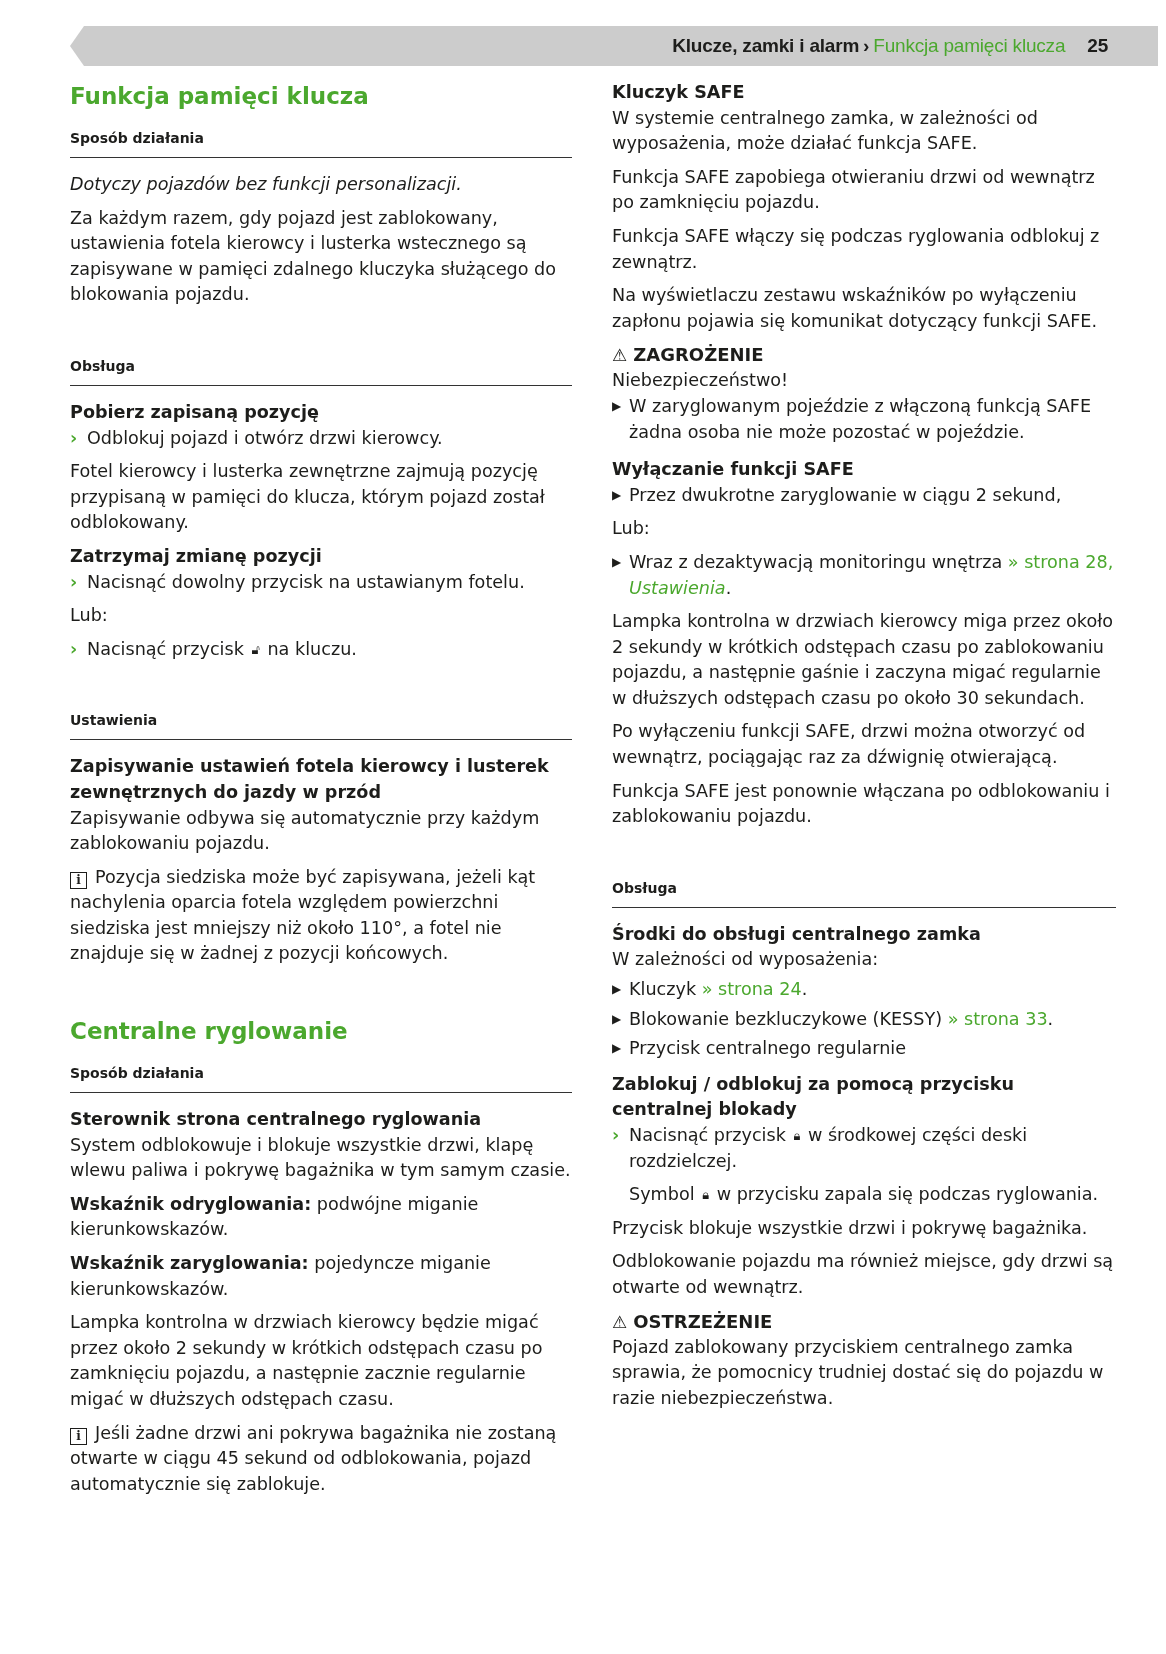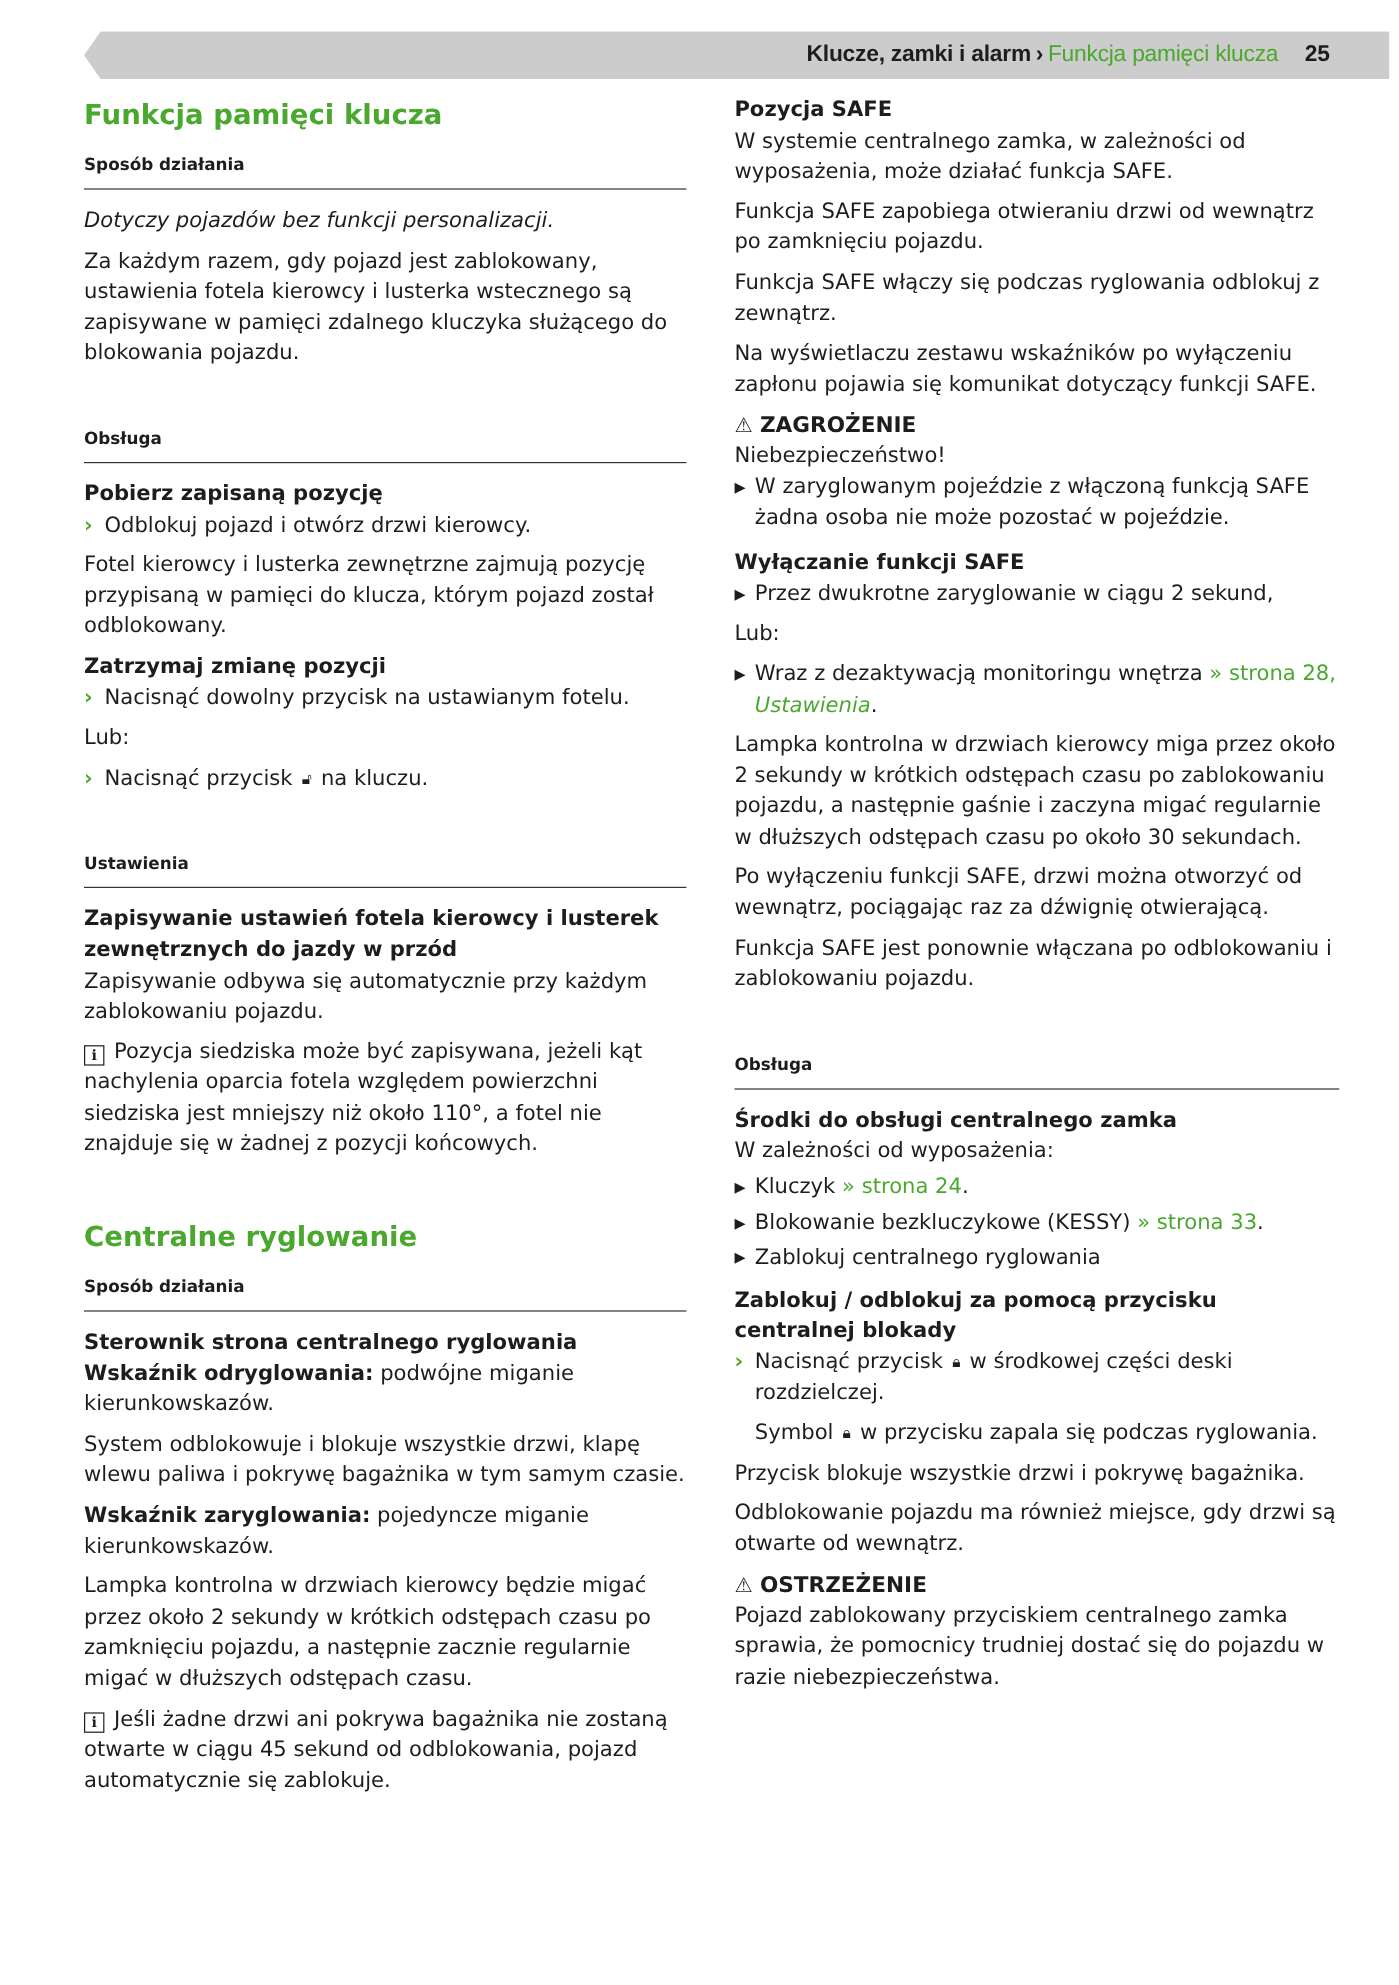--- a/index.html
+++ b/index.html
@@ -80,29 +80,29 @@
   <div class="gap-lg"></div>
   <h2>Ustawienia</h2>
   <h3>Zapisywanie ustawień fotela kierowcy i lusterek zewnętrznych do jazdy w przód</h3>
   <p>Zapisywanie odbywa się automatycznie przy każdym zablokowaniu pojazdu.</p>
   <p><span class="note-icon">i</span><span>Pozycja siedziska może być zapisywana, jeżeli kąt nachylenia oparcia fotela względem powierzchni siedziska jest mniejszy niż około 110°, a fotel nie znajduje się w żadnej z pozycji końcowych.</span></p>
 
   <div class="gap-xl"></div>
   <h1>Centralne ryglowanie</h1>
   <h2>Sposób działania</h2>
   <h3>Sterownik strona centralnego ryglowania</h3>
+  <p>System odblokowuje i blokuje wszystkie drzwi, klapę wlewu paliwa i pokrywę bagażnika w tym samym czasie.</p>
   <p><b>Wskaźnik odryglowania:</b><span> podwójne miganie kierunkowskazów.</span></p>
-  <p>System odblokowuje i blokuje wszystkie drzwi, klapę wlewu paliwa i pokrywę bagażnika w tym samym czasie.</p>
   <p><b>Wskaźnik zaryglowania:</b><span> pojedyncze miganie kierunkowskazów.</span></p>
   <p>Lampka kontrolna w drzwiach kierowcy będzie migać przez około 2 sekundy w krótkich odstępach czasu po zamknięciu pojazdu, a następnie zacznie regularnie migać w dłuższych odstępach czasu.</p>
   <p><span class="note-icon">i</span><span>Jeśli żadne drzwi ani pokrywa bagażnika nie zostaną otwarte w ciągu 45 sekund od odblokowania, pojazd automatycznie się zablokuje.</span></p>
 </div>
 
 <div class="col right">
-  <h3>Pozycja SAFE</h3>
+  <h3>Kluczyk SAFE</h3>
   <p>W systemie centralnego zamka, w zależności od wyposażenia, może działać funkcja SAFE.</p>
   <p>Funkcja SAFE zapobiega otwieraniu drzwi od wewnątrz po zamknięciu pojazdu.</p>
   <p>Funkcja SAFE włączy się podczas ryglowania odblokuj z zewnątrz.</p>
   <p>Na wyświetlaczu zestawu wskaźników po wyłączeniu zapłonu pojawia się komunikat dotyczący funkcji SAFE.</p>
 
   <div class="warn-head"><span class="tri-warn">⚠</span><span>ZAGROŻENIE</span></div>
   <div>Niebezpieczeństwo!</div>
   <div class="bullet" style="margin-bottom:12px"><span class="tri">▶</span><span>W zaryglowanym pojeździe z włączoną funkcją SAFE żadna osoba nie może pozostać w pojeździe.</span></div>
 
   <h3>Wyłączanie funkcji SAFE</h3>
@@ -112,21 +112,21 @@
   <p>Lampka kontrolna w drzwiach kierowcy miga przez około 2 sekundy w krótkich odstępach czasu po zablokowaniu pojazdu, a następnie gaśnie i zaczyna migać regularnie w dłuższych odstępach czasu po około 30 sekundach.</p>
   <p>Po wyłączeniu funkcji SAFE, drzwi można otworzyć od wewnątrz, pociągając raz za dźwignię otwierającą.</p>
   <p>Funkcja SAFE jest ponownie włączana po odblokowaniu i zablokowaniu pojazdu.</p>
 
   <div class="gap-lg"></div>
   <h2>Obsługa</h2>
   <h3>Środki do obsługi centralnego zamka</h3>
   <div style="margin-bottom:4px">W zależności od wyposażenia:</div>
   <div class="bullet"><span class="tri">▶</span><span>Kluczyk </span><span class="link">» strona 24</span>.</div>
   <div class="bullet"><span class="tri">▶</span><span>Blokowanie bezkluczykowe (KESSY) </span><span class="link">» strona 33</span>.</div>
-  <div class="bullet" style="margin-bottom:10px"><span class="tri">▶</span><span>Zablokuj centralnego ryglowania</span></div>
+  <div class="bullet" style="margin-bottom:10px"><span class="tri">▶</span><span>Przycisk centralnego regularnie</span></div>
   <h3>Zablokuj / odblokuj za pomocą przycisku centralnej blokady</h3>
   <div class="step"><span class="chev">›</span><span>Nacisnąć przycisk</span> <span class="lock-icon">🔒︎</span> <span>w środkowej części deski rozdzielczej.</span></div>
   <p class="indent"><span>Symbol</span> <span class="lock-icon">🔒︎</span> <span>w przycisku zapala się podczas ryglowania.</span></p>
   <p>Przycisk blokuje wszystkie drzwi i pokrywę bagażnika.</p>
   <p>Odblokowanie pojazdu ma również miejsce, gdy drzwi są otwarte od wewnątrz.</p>
 
   <div class="warn-head"><span class="tri-warn">⚠</span><span>OSTRZEŻENIE</span></div>
   <div>Pojazd zablokowany przyciskiem centralnego zamka sprawia, że pomocnicy trudniej dostać się do pojazdu w razie niebezpieczeństwa.</div>
 </div>
 

